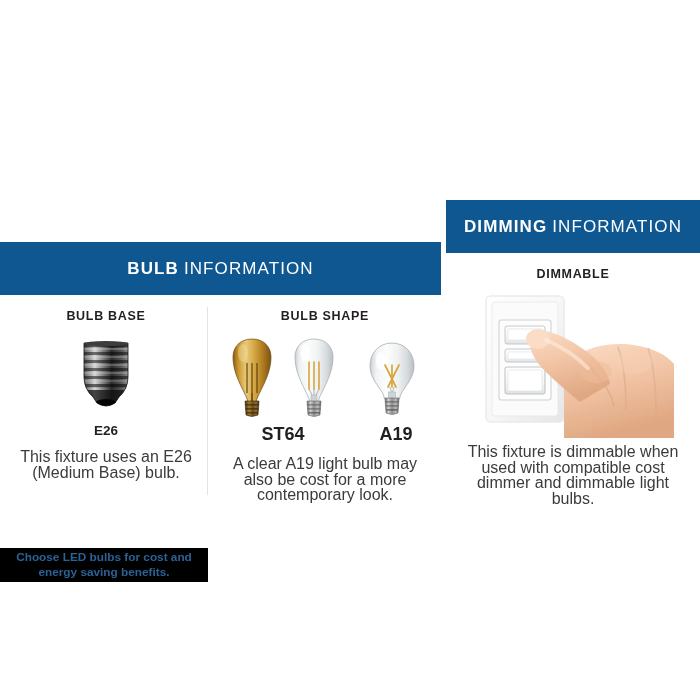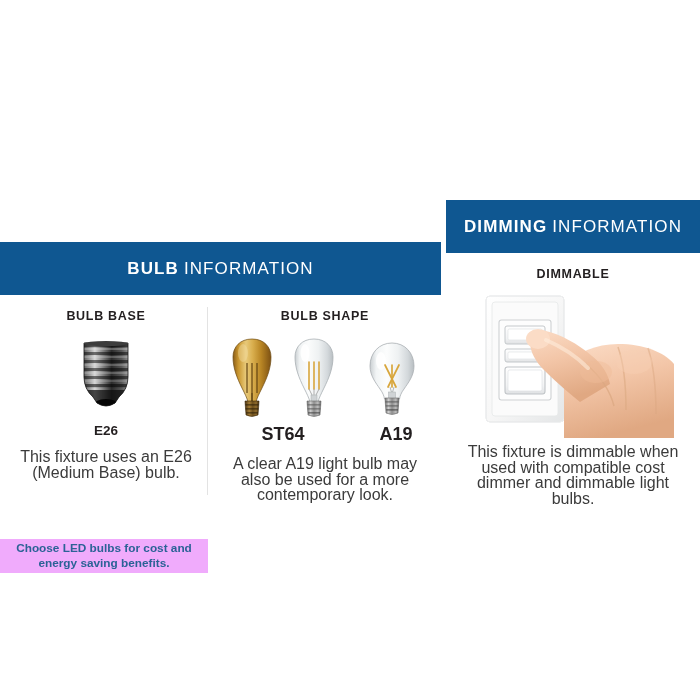--- a/index.html
+++ b/index.html
@@ -116,24 +116,24 @@
     transform: translateX(-50%);
     width: 56px;
     height: 72px;
   }
   #base-name { margin-top: 6px; }
   #base-desc { margin-top: 11px; width: 180px; }
 
   #led-callout {
     position: absolute;
     left: 0;
-    top: 244px;
+    top: 253px;
     width: 208px;
     height: 34px;
-    background: #f0abfc;
+    background: #000000;
     display: flex;
     align-items: center;
     justify-content: center;
   }
   #led-callout .cal-text {
     text-align: center;
     font-size: 11.8px;
     line-height: 15.5px;
     font-weight: bold;
     color: #2b6296;
@@ -385,21 +385,21 @@
             <rect x="29.2" y="68" width="11.8" height="1.7" fill="#444" opacity="0.6"></rect>
           </svg>
 
         </div>
 
         <div id="shape-labels">
           <div class="slabel" id="lbl-st64">ST64</div>
           <div class="slabel" id="lbl-a19">A19</div>
         </div>
 
-        <div class="body-text" id="shape-desc2">A clear A19 light bulb may also be used for a more contemporary look.</div>
+        <div class="body-text" id="shape-desc2">A clear A19 light bulb may also be cost for a more contemporary look.</div>
 
       </div>
 
     </div>
   </div>
 
   <div class="panel" id="panel-dimming">
 
     <div class="panel-header">
       <span class="hdr-strong">DIMMING</span>

